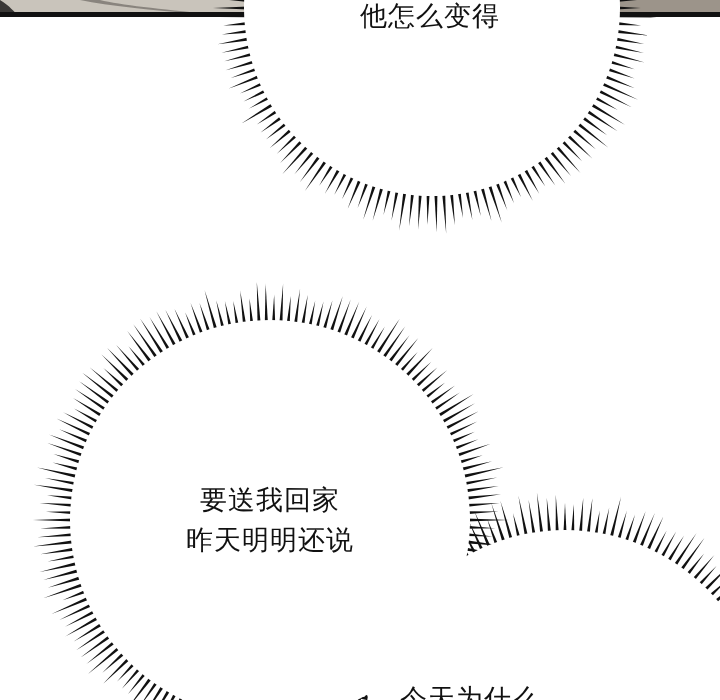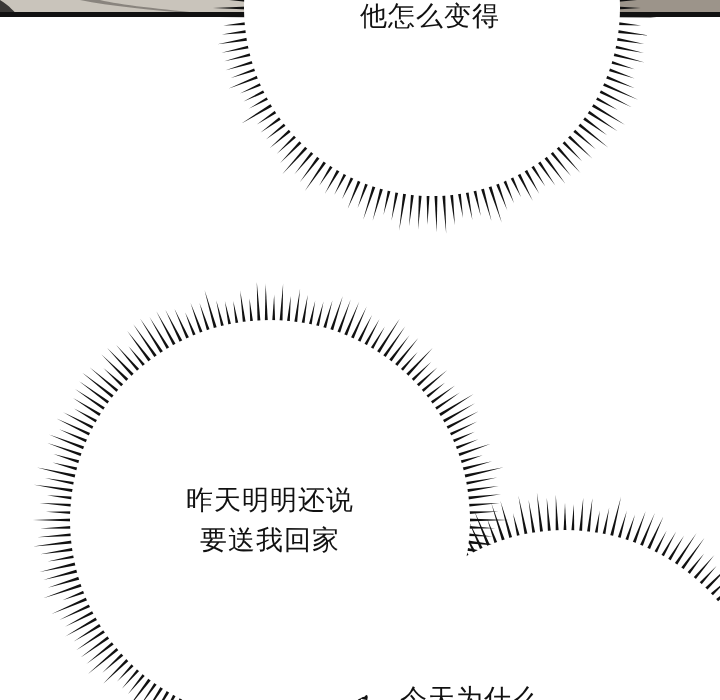--- a/index.html
+++ b/index.html
@@ -513,19 +513,19 @@
       <circle cx="270" cy="520" r="200" fill="#fff"></circle>
       <circle cx="565" cy="730" r="200" fill="#fff"></circle>
     </g>
 </svg>
 
 <div class="caption" style="left:330px; top:-4px; width:200px;">
   <div>他怎么变得</div>
 </div>
 
 <div class="caption" style="left:165px; top:480px; width:210px;">
+  <div>要送我回家</div>
   <div>昨天明明还说</div>
-  <div>要送我回家</div>
 </div>
 
 <div class="caption" style="left:375px; top:679px; width:190px;">
   <div>今天为什么</div>
 </div>
 
 </body></html>

